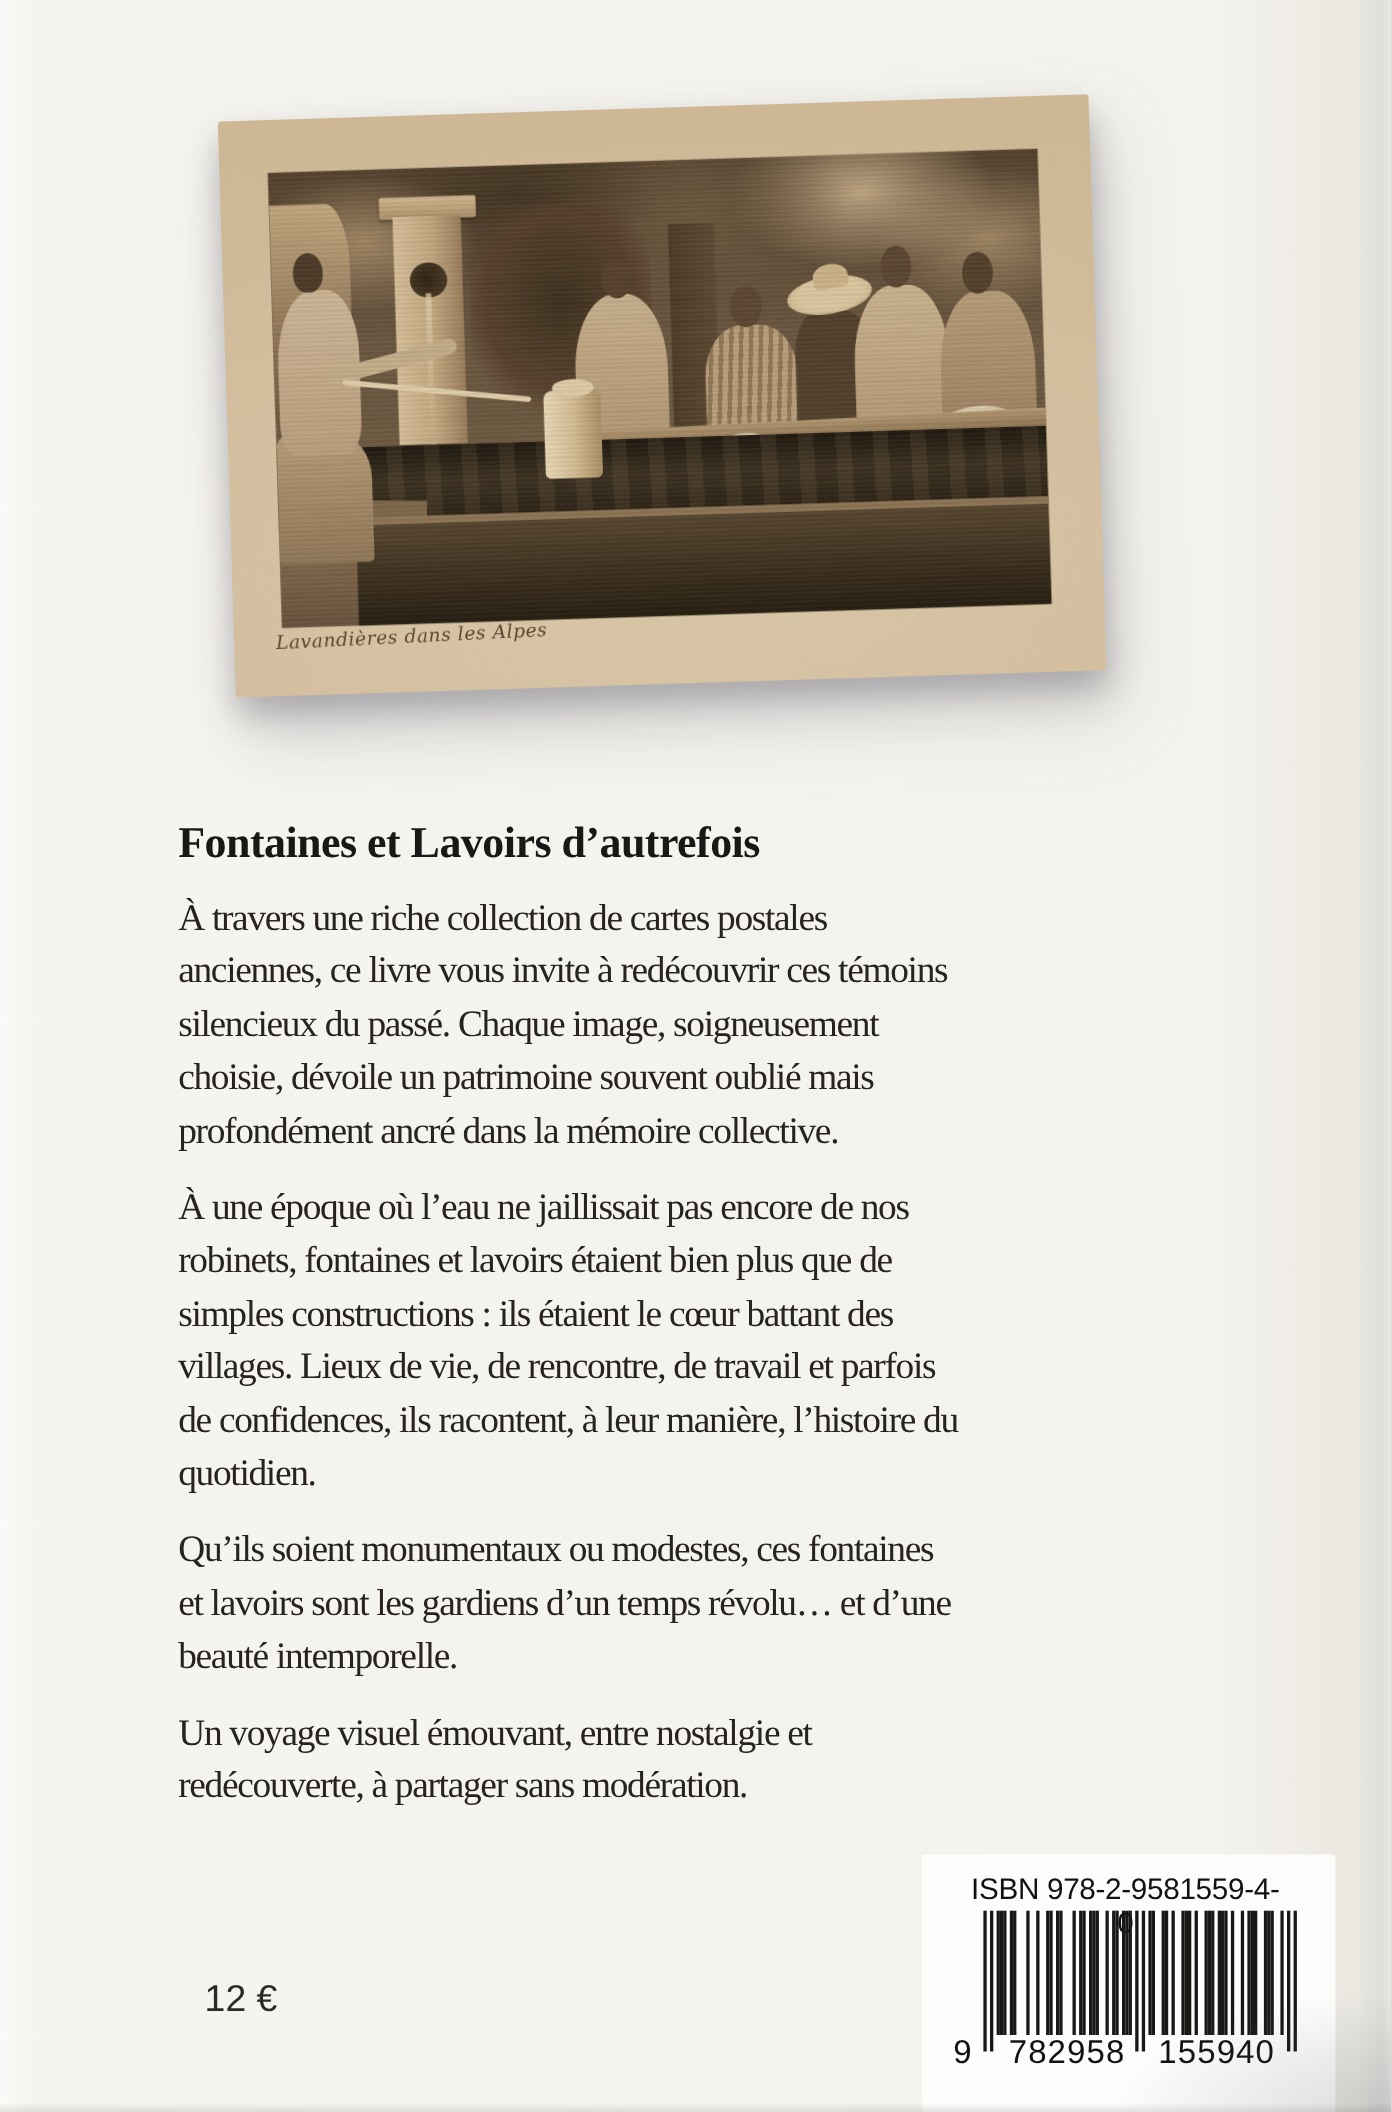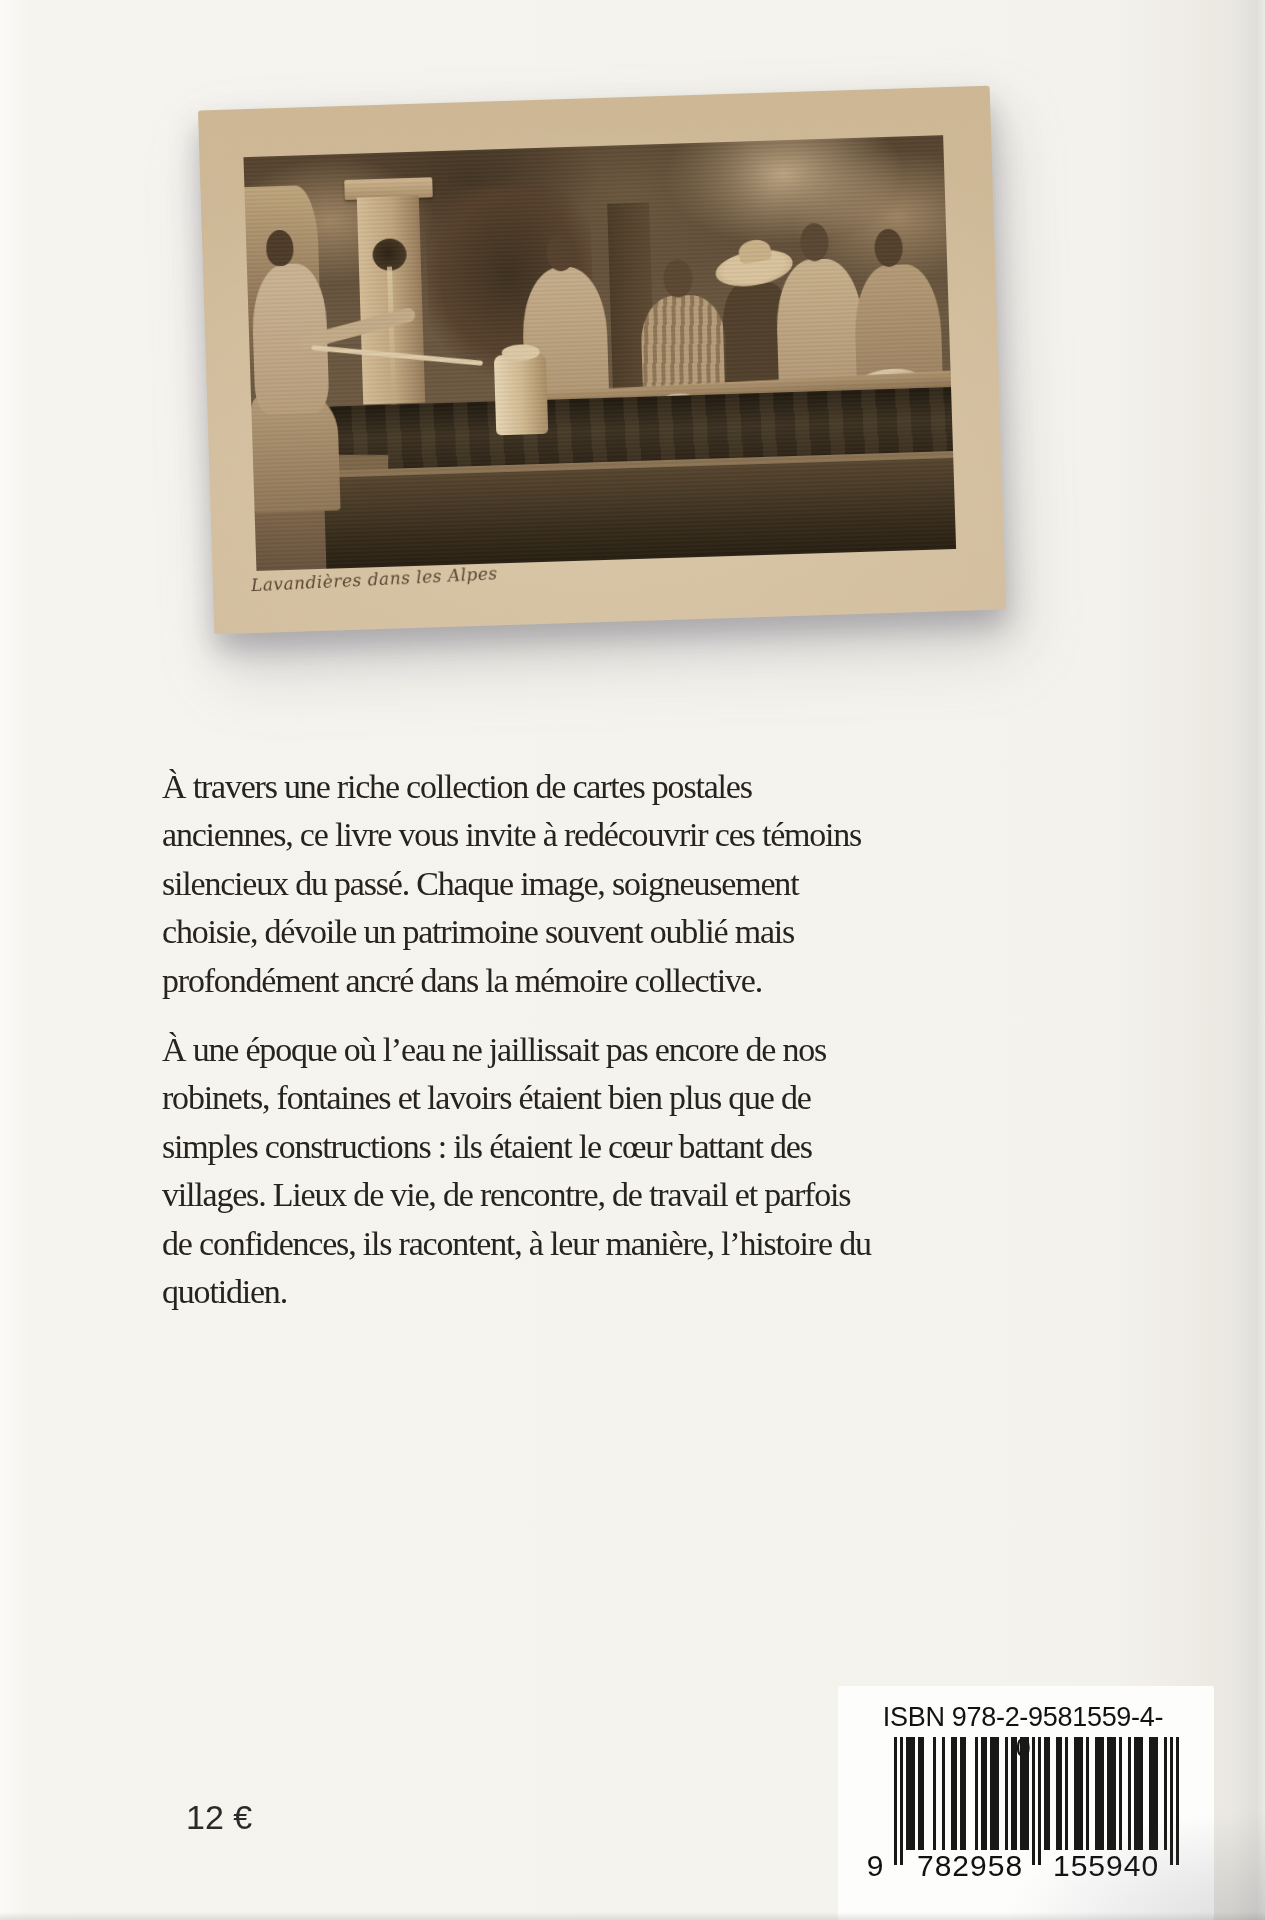--- a/index.html
+++ b/index.html
@@ -181,31 +181,37 @@
         <div class="ph-fig1-head"></div>
         <div class="ph-fig1-arm"></div>
         <div class="ph-pole"></div>
         <div class="ph-grain"></div>
       </div>
       <div class="caption">Lavandières dans les Alpes</div>
     </div>
   </div>
 
   <main class="copy">
+    <h1>Fontaines et Lavoirs d’autrefois</h1>
     <p>À travers une riche collection de cartes postales
 anciennes, ce livre vous invite à redécouvrir ces témoins
 silencieux du passé. Chaque image, soigneusement
 choisie, dévoile un patrimoine souvent oublié mais
 profondément ancré dans la mémoire collective.</p>
     <p>À une époque où l’eau ne jaillissait pas encore de nos
 robinets, fontaines et lavoirs étaient bien plus que de
 simples constructions : ils étaient le cœur battant des
 villages. Lieux de vie, de rencontre, de travail et parfois
 de confidences, ils racontent, à leur manière, l’histoire du
 quotidien.</p>
+    <p>Qu’ils soient monumentaux ou modestes, ces fontaines
+et lavoirs sont les gardiens d’un temps révolu… et d’une
+beauté intemporelle.</p>
+    <p>Un voyage visuel émouvant, entre nostalgie et
+redécouverte, à partager sans modération.</p>
   </main>
 
   <div class="price">12 €</div>
 
   <div class="label">
     <div class="isbn">ISBN 978-2-9581559-4-0</div>
     <div class="bars">
         <div class="bar guard" style="left: 0px;"></div>
         <div class="bar guard" style="left: 6px;"></div>
         <div class="bar" style="left: 12px;"></div>

